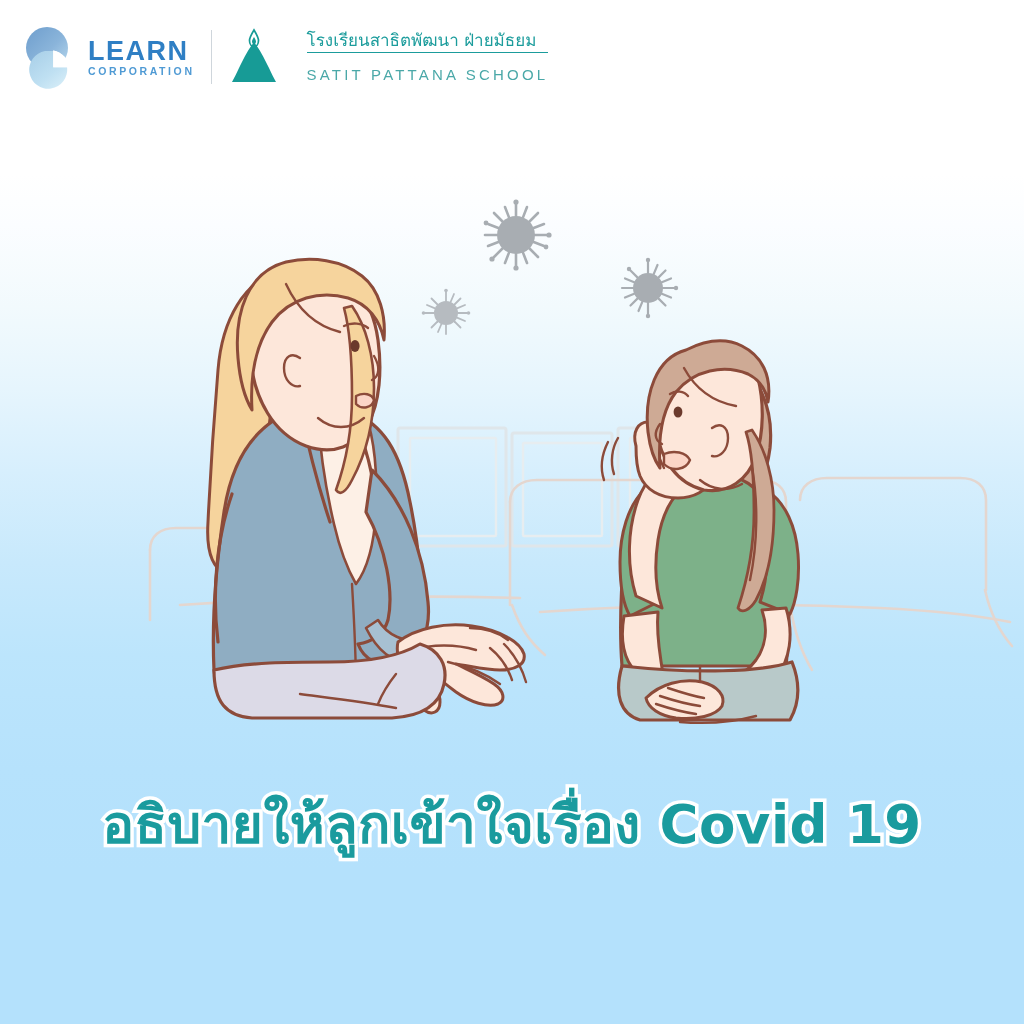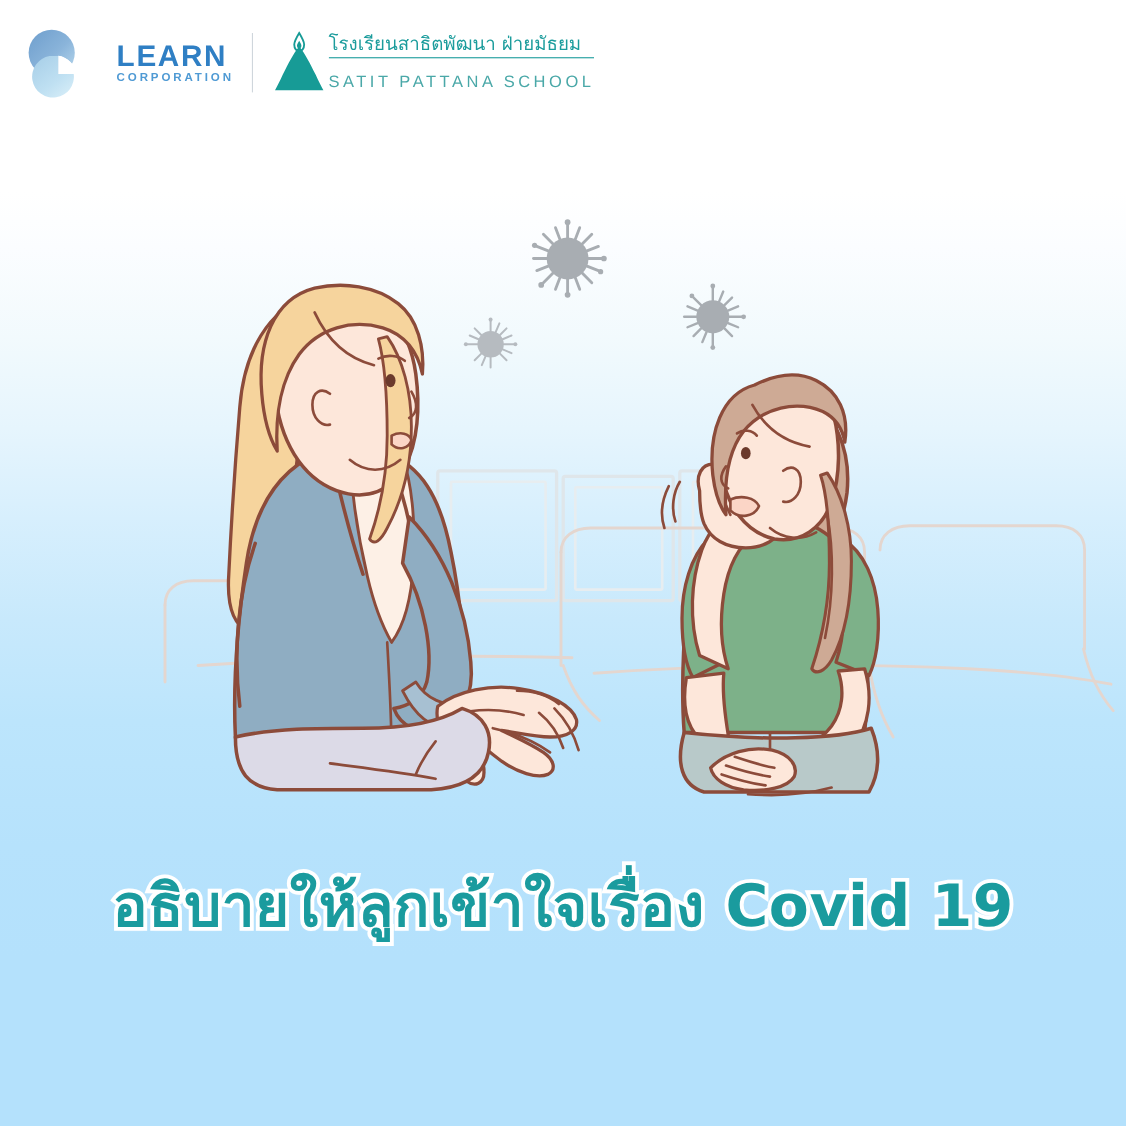--- a/index.html
+++ b/index.html
@@ -17,36 +17,36 @@
       #b4e1fc 85%, #b4e1fc 100%);
     overflow:hidden;
   }
 
   
   #logo-bar{
     position:absolute;left:22px;top:22px;height:70px;
     display:flex;align-items:center;gap:0;
     z-index:40;
   }
-  .learn-lockup{display:flex;align-items:center;gap:18px;}
+  .learn-lockup{display:flex;align-items:center;gap:0;}
   .learn-mark{position:relative;width:66px;height:66px;flex:none;}
   .learn-mark svg{display:block;}
   .learn-type{display:flex;flex-direction:column;justify-content:center;line-height:1;}
   .learn-word{
     font-size:27px;font-weight:700;letter-spacing:1.5px;color:#2f7fc4;
     font-family:"Liberation Sans",sans-serif;
   }
   .learn-sub{
     font-size:10.5px;font-weight:600;letter-spacing:2.6px;color:#4f9ad4;
     margin-top:1px;
   }
   .logo-divider{
     width:1px;height:54px;background:#cfd6dc;margin:0 16px;flex:none;
   }
-  .satit-lockup{display:flex;align-items:center;gap:1px;}
+  .satit-lockup{display:flex;align-items:center;gap:27px;}
   .satit-mark{width:52px;height:58px;flex:none;}
   .satit-type{display:flex;flex-direction:column;line-height:1;}
   .satit-thai{
     font-size:17px;color:#1b9c9c;font-weight:400;
     padding-bottom:3px;letter-spacing:0px;white-space:nowrap;
     font-family:"DejaVu Sans",sans-serif;
   }
   .satit-rule{height:1.5px;background:#1b9c9c;width:100%;}
   .satit-eng{
     font-size:15px;color:#4aa8a8;letter-spacing:3.2px;margin-top:14px;

